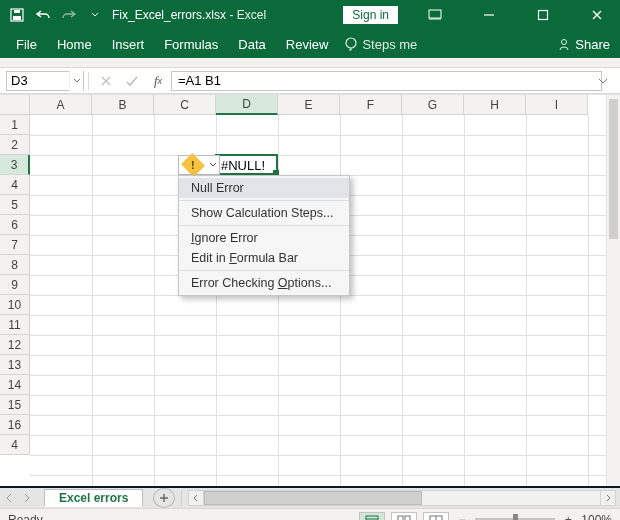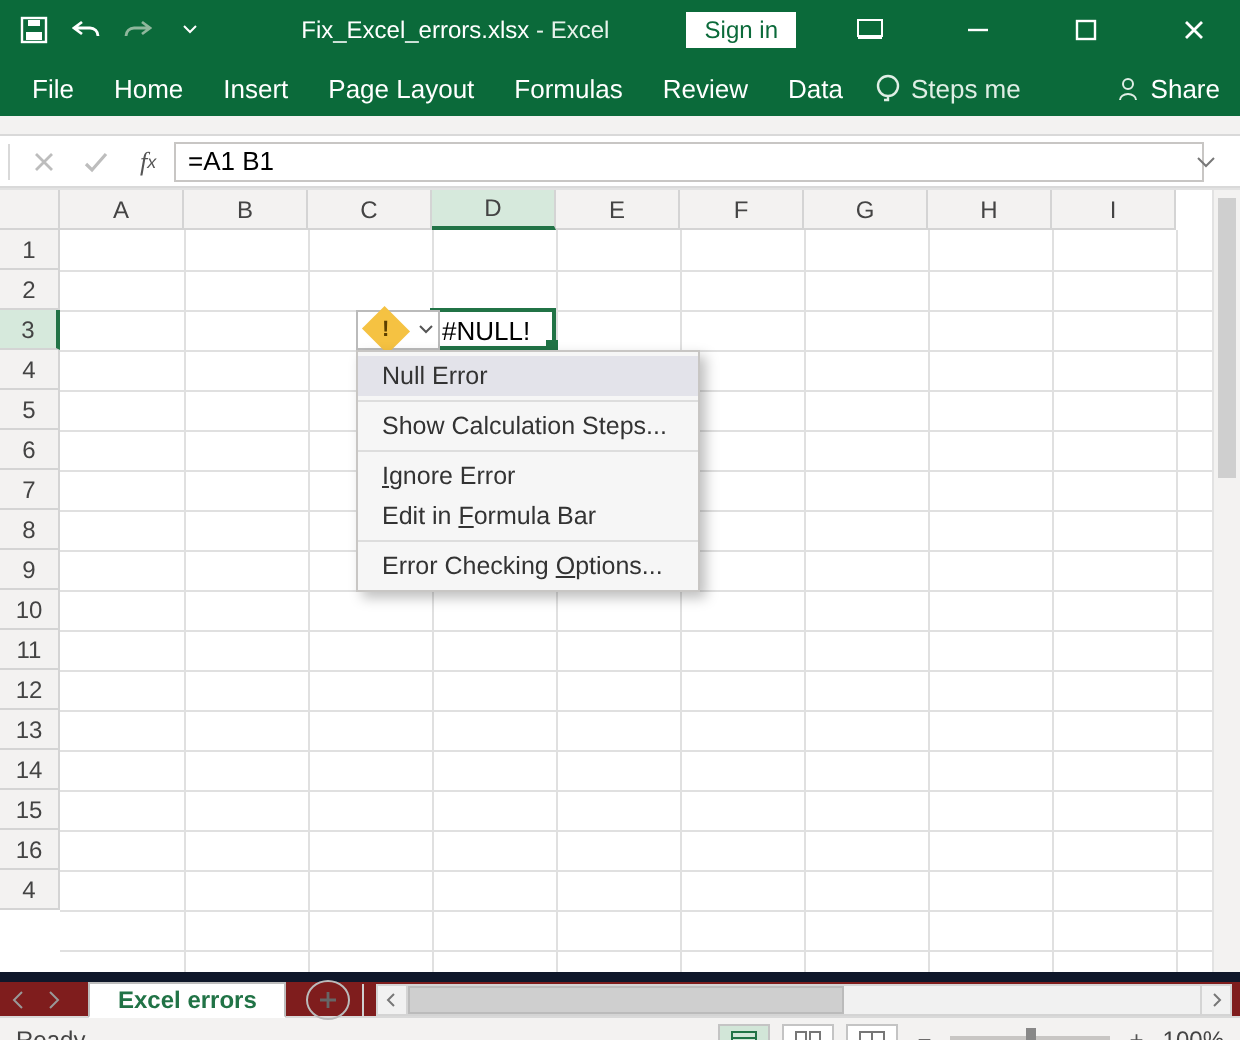--- a/index.html
+++ b/index.html
@@ -2,21 +2,21 @@
 <html><head>
 <meta charset="utf-8">
 <style>
   * { box-sizing: border-box; margin: 0; padding: 0; font-family: "Segoe UI", Arial, sans-serif; }
   body { width: 620px; height: 520px; overflow: hidden; background: #fff; }
 
   
   .titlebar { height: 30px; background: #0b6a3a; color: #fff; display: flex; align-items: center; font-size: 12px; }
   .qat { display: flex; align-items: center; gap: 4px; padding: 0 6px; }
   .qat .icon-btn { width: 22px; height: 22px; display: flex; align-items: center; justify-content: center; color: #fff; }
-  .title-center { flex: 1; text-align: center; color: #e6f2ea; }
+  .title-center { flex: 1; text-align: left; color: #e6f2ea; }
   .title-center .doc { color: #fff; }
   .title-right { display: flex; align-items: center; gap: 20px; padding-right: 6px; }
   .signin { background: #fff; color: #0b6a3a; padding: 1px 8px; border: 1px solid #fff; font-size: 12px; height: 18px; line-height: 15px; }
   .winbtn { width: 34px; height: 30px; display: flex; align-items: center; justify-content: center; color: #fff; }
 
   
   .ribbon { height: 28px; background: #0b6a3a; display: flex; align-items: center; color: #fff; font-size: 13px; padding: 0 6px; }
   .ribbon .tab { padding: 0 10px; height: 28px; display: flex; align-items: center; cursor: default; }
   .ribbon .tellme { display: flex; align-items: center; gap: 4px; margin-left: 6px; color: #dfeee5; }
   .ribbon .share { margin-left: auto; display: flex; align-items: flex-end; gap: 4px; padding-right: 4px; }
@@ -59,21 +59,21 @@
   .ctxmenu { position:absolute; width:172px; background:#f6f6f6; border:1px solid #c8c6c4; box-shadow:3px 3px 6px rgba(0,0,0,0.25); font-size:12.5px; color:#333; z-index:6; padding:2px 0;}
   .ctxmenu .mi { padding:3px 12px; }
   .ctxmenu .mi.hl { background:#e3e3ea; }
   .ctxmenu .msep { height:1px; background:#ddd; margin:2px 0; }
   .ctxmenu .ul { text-decoration: underline; }
 
   .vscroll { position:absolute; right:0; top:0; bottom:0; width:14px; background:#f3f2f1; border-left:1px solid #e2e2e2; z-index:4;}
   .vscroll .thumb { position:absolute; left:2px; right:2px; top:4px; height:140px; background:#cfcfcf;}
 
   
-  .sheetbar { height:22px; background:#7f1d1d; display:flex; align-items:center; border-top:5px solid #0f172a; font-size:12px; }
+  .sheetbar { height:22px; background:#e5e5e5; display:flex; align-items:center; border-top:2px solid #0f172a; font-size:12px; }
   .nav-btn { width:18px; height:20px; display:flex; align-items:center; justify-content:center; color:#888;}
   .sheet-tab { border:1px solid #bdbdbd; border-bottom:1px solid #fff; padding:1px 14px; margin-left:8px; background:#fff; font-weight:600; color:#217346;}
   .add-sheet { width:22px; height:20px; display:flex; align-items:center; justify-content:center; margin-left:10px; border:1px solid #bbb; border-radius:50%; line-height:1;}
   .sheetbar .hdiv { width:1px; height:16px; background:#d0d0d0; margin:0 6px;}
   .hscroll { flex:1; display:flex; align-items:center; margin-right:4px;}
   .hscroll .hbtn{ width:16px; height:16px; background:#f1f1f1; border:1px solid #d4d4d4; display:flex; align-items:center; justify-content:center; }
   .hscroll .track { flex:1; height:16px; border:1px solid #d4d4d4; border-left:0; border-right:0; background:#f1f1f1; position:relative;}
   .hscroll .th { position:absolute; left:0; top:0; bottom:0; width:55%; background:#cfcfcf; border:1px solid #bbb;}
 
   
@@ -142,42 +142,49 @@
           <path d="M2 2 L10 10 M10 2 L2 10" stroke="#fff" stroke-width="1.4"></path>
         </svg>
     </div>
   </div>
 </div>
 
 <div class="ribbon">
   <div class="tab">File</div>
   <div class="tab">Home</div>
   <div class="tab">Insert</div>
-  <div class="tab">Page Layout</div>
   <div class="tab">Formulas</div>
+  <div class="tab">Data</div>
   <div class="tab">Review</div>
-  <div class="tab">Data</div>
   <div class="tellme">
     <svg width="14" height="14" viewBox="0 0 14 14">
         <path d="M7 1 A5 5 0 0 1 7 11 A5 5 0 0 1 7 1 M7 11 L7 13 L5 13" fill="none" stroke="#dfeee5" stroke-width="1.2"></path>
       </svg>
     <span>Steps me</span>
   </div>
   <div class="share">
     <svg width="14" height="14" viewBox="0 0 14 14">
         <circle cx="7" cy="4" r="2.5" fill="none" stroke="#dfeee5"></circle>
         <path d="M3 12 A4 3 0 0 1 11 12" fill="none" stroke="#dfeee5"></path>
       </svg>
     <span>Share</span>
   </div>
 </div>
 
 <div class="ribbon-gap"></div>
 
 <div class="fbar" style="position:relative;">
+  <div class="namebox-wrap">
+    <input class="namebox" value="D3" style="">
+    <div class="namebox-dd">
+      <svg width="8" height="8" viewBox="0 0 8 8">
+          <path d="M1 2 L4 5 L7 2" fill="none" stroke="#777"></path>
+        </svg>
+    </div>
+  </div>
   <div class="sep"></div>
   <div class="iconcell">
     <svg width="12" height="12" viewBox="0 0 12 12">
         <path d="M2 2 L10 10 M10 2 L2 10" stroke="#bdbdbd" stroke-width="1.4"></path>
       </svg>
   </div>
   <div class="iconcell">
     <svg width="14" height="12" viewBox="0 0 14 12">
         <path d="M2 7 L5 10 L12 2" fill="none" stroke="#bdbdbd" stroke-width="1.6"></path>
       </svg>

